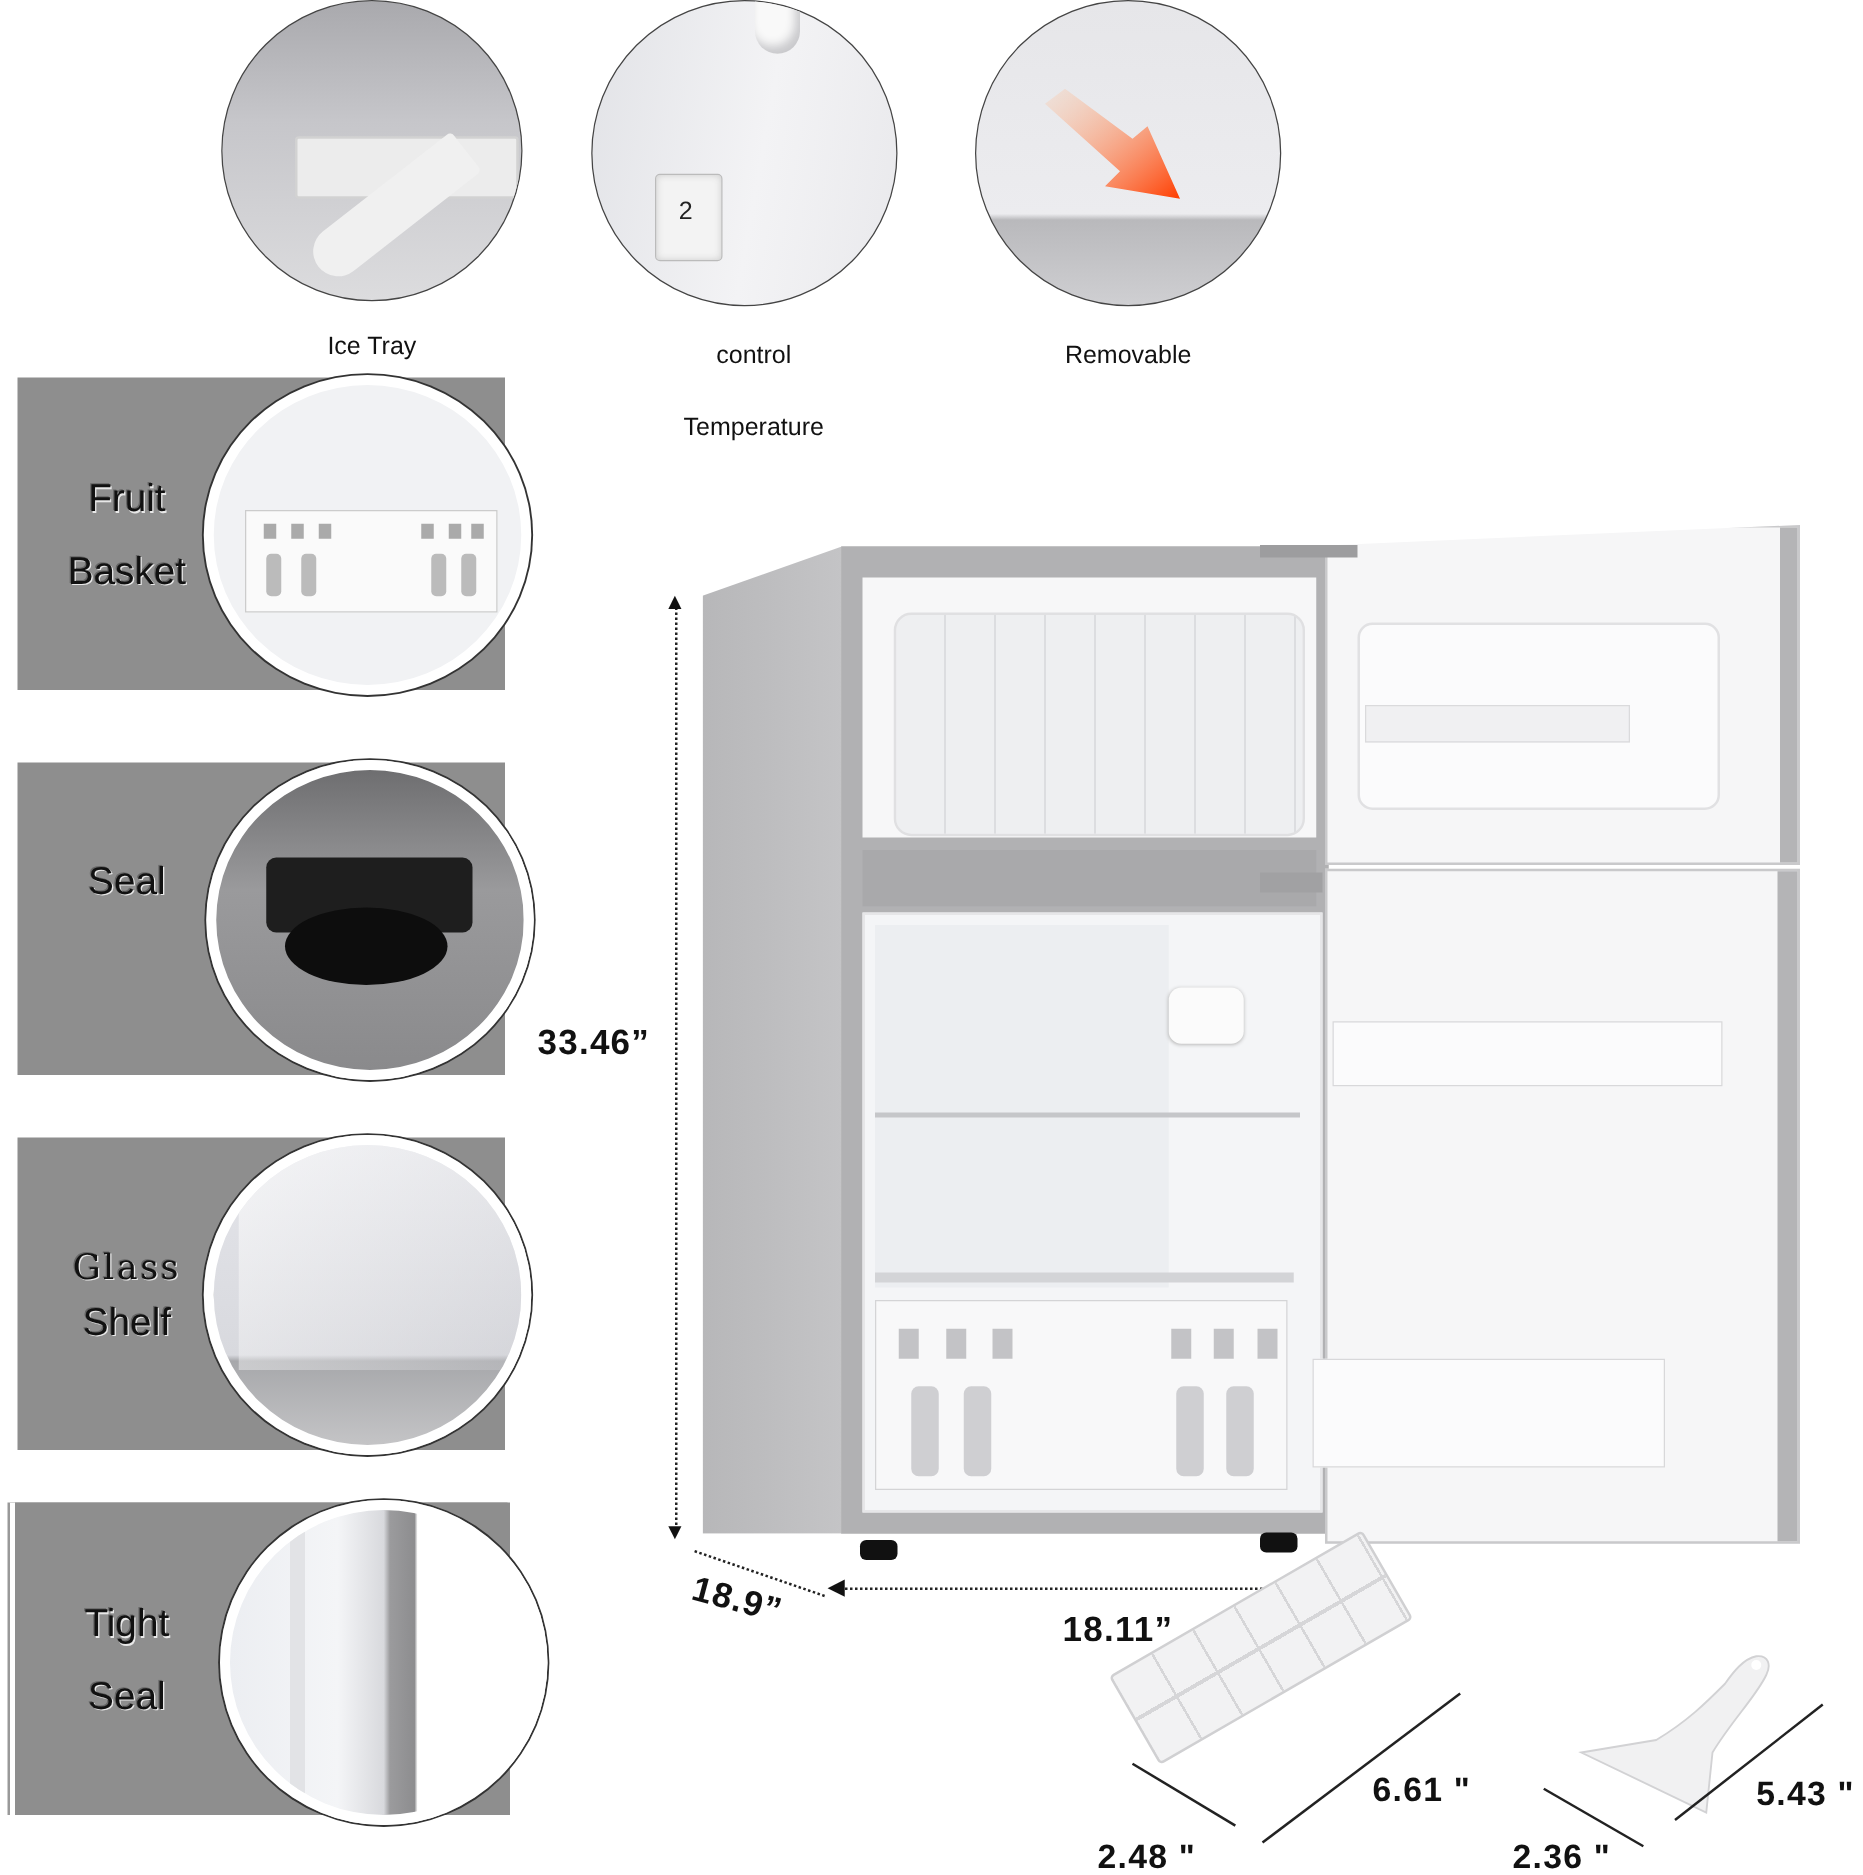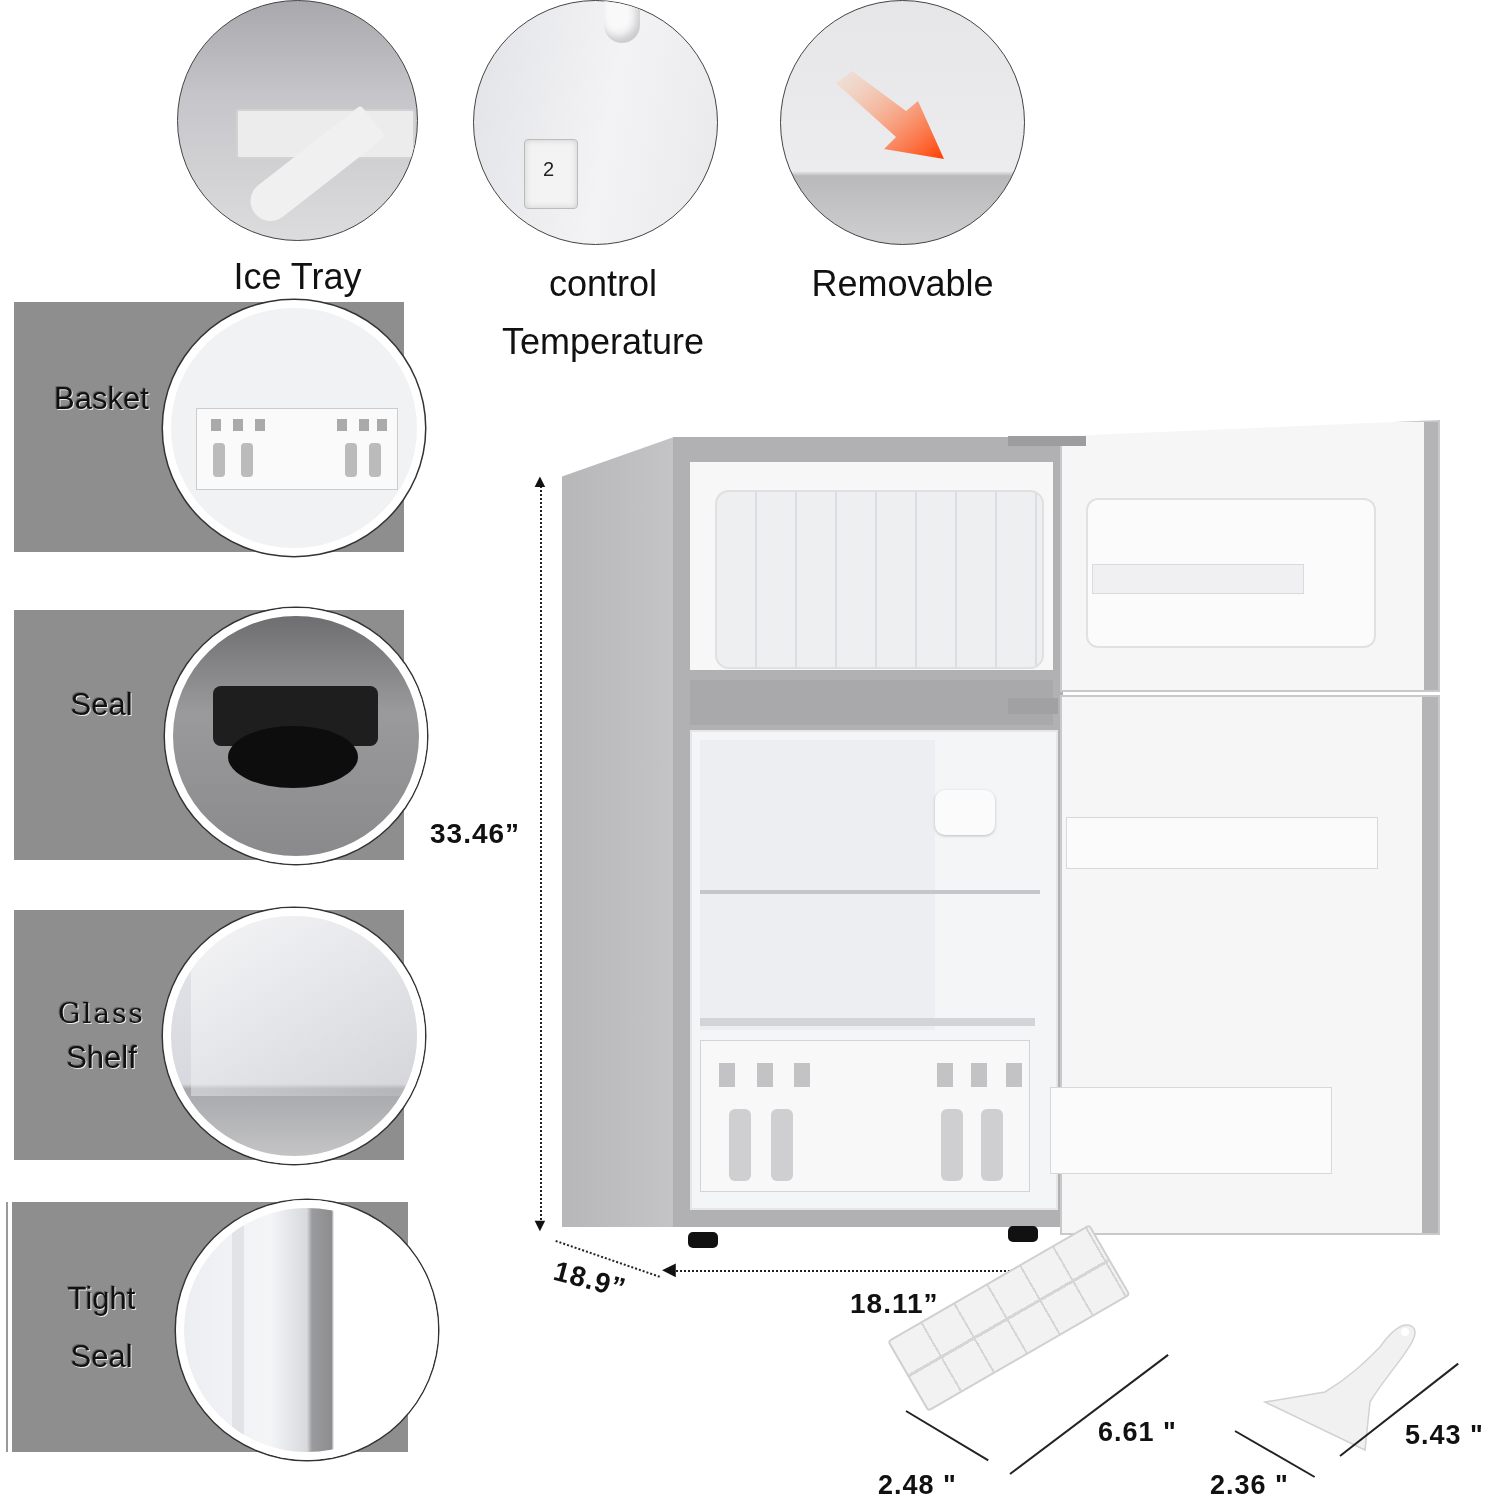--- a/index.html
+++ b/index.html
@@ -1,20 +1,20 @@
 <!DOCTYPE html>
 <html><head>
 <meta charset="utf-8">
 <style>
   html,body{margin:0;padding:0;background:#fff;}
   body{width:1490px;height:1500px;position:relative;overflow:hidden;font-family:"Liberation Sans",sans-serif;color:#111;}
   .abs{position:absolute;}
   
   .circle{position:absolute;border-radius:50%;overflow:hidden;border:1.5px solid #444;box-sizing:border-box;}
-  .cap{position:absolute;font-size:36px;color:#111;text-align:center;line-height:58px;}
+  .cap{position:absolute;font-size:20px;color:#111;text-align:center;line-height:58px;}
   
   .panel{position:absolute;left:14px;width:390px;height:250px;background:#8e8e8e;overflow:hidden;}
   .panel-label{position:absolute;left:0;width:175px;text-align:center;font-size:31px;line-height:58px;color:#111;
     text-shadow:1px 1px 0 #e8e8e8,-1px -1px 0 #666;}
   .panel-label.serif{font-family:"DejaVu Serif",serif;letter-spacing:2px;}
   .pcircle{position:absolute;border-radius:50%;overflow:hidden;border:8px solid #fff;box-shadow:0 0 0 1.5px #333;box-sizing:border-box;}
   
   .dim{position:absolute;font-weight:bold;font-size:28px;color:#111;letter-spacing:1px;}
   .dot-v{position:absolute;border-left:2px dotted #222;}
   .dot-h{position:absolute;border-top:2px dotted #222;}
@@ -52,20 +52,21 @@
       </defs>
     <polygon points="0,12 16,0 70,40 82,30 108,88 48,78 60,66" fill="url(#ga)"></polygon>
   </svg>
 </div>
 <div class="cap" style="left:780px;top:255px;width:245px;">
   <div>Removable</div>
 </div>
 
 <div class="panel" style="top:302px;">
   <div class="panel-label" style="top:68px;">
+    <div>Fruit</div>
     <div>Basket</div>
   </div>
 </div>
 <div class="pcircle" style="left:163px;top:300px;width:262px;height:256px;background:#f1f2f4;">
   <div class="abs" style="left:25px;top:100px;width:200px;height:80px;background:#fafafa;border:1px solid #ccc;">
     <div class="abs" style="left:14px;top:10px;width:10px;height:12px;background:#aaa;"></div>
     <div class="abs" style="left:36px;top:10px;width:10px;height:12px;background:#aaa;"></div>
     <div class="abs" style="left:58px;top:10px;width:10px;height:12px;background:#aaa;"></div>
     <div class="abs" style="left:140px;top:10px;width:10px;height:12px;background:#aaa;"></div>
     <div class="abs" style="left:162px;top:10px;width:10px;height:12px;background:#aaa;"></div>

